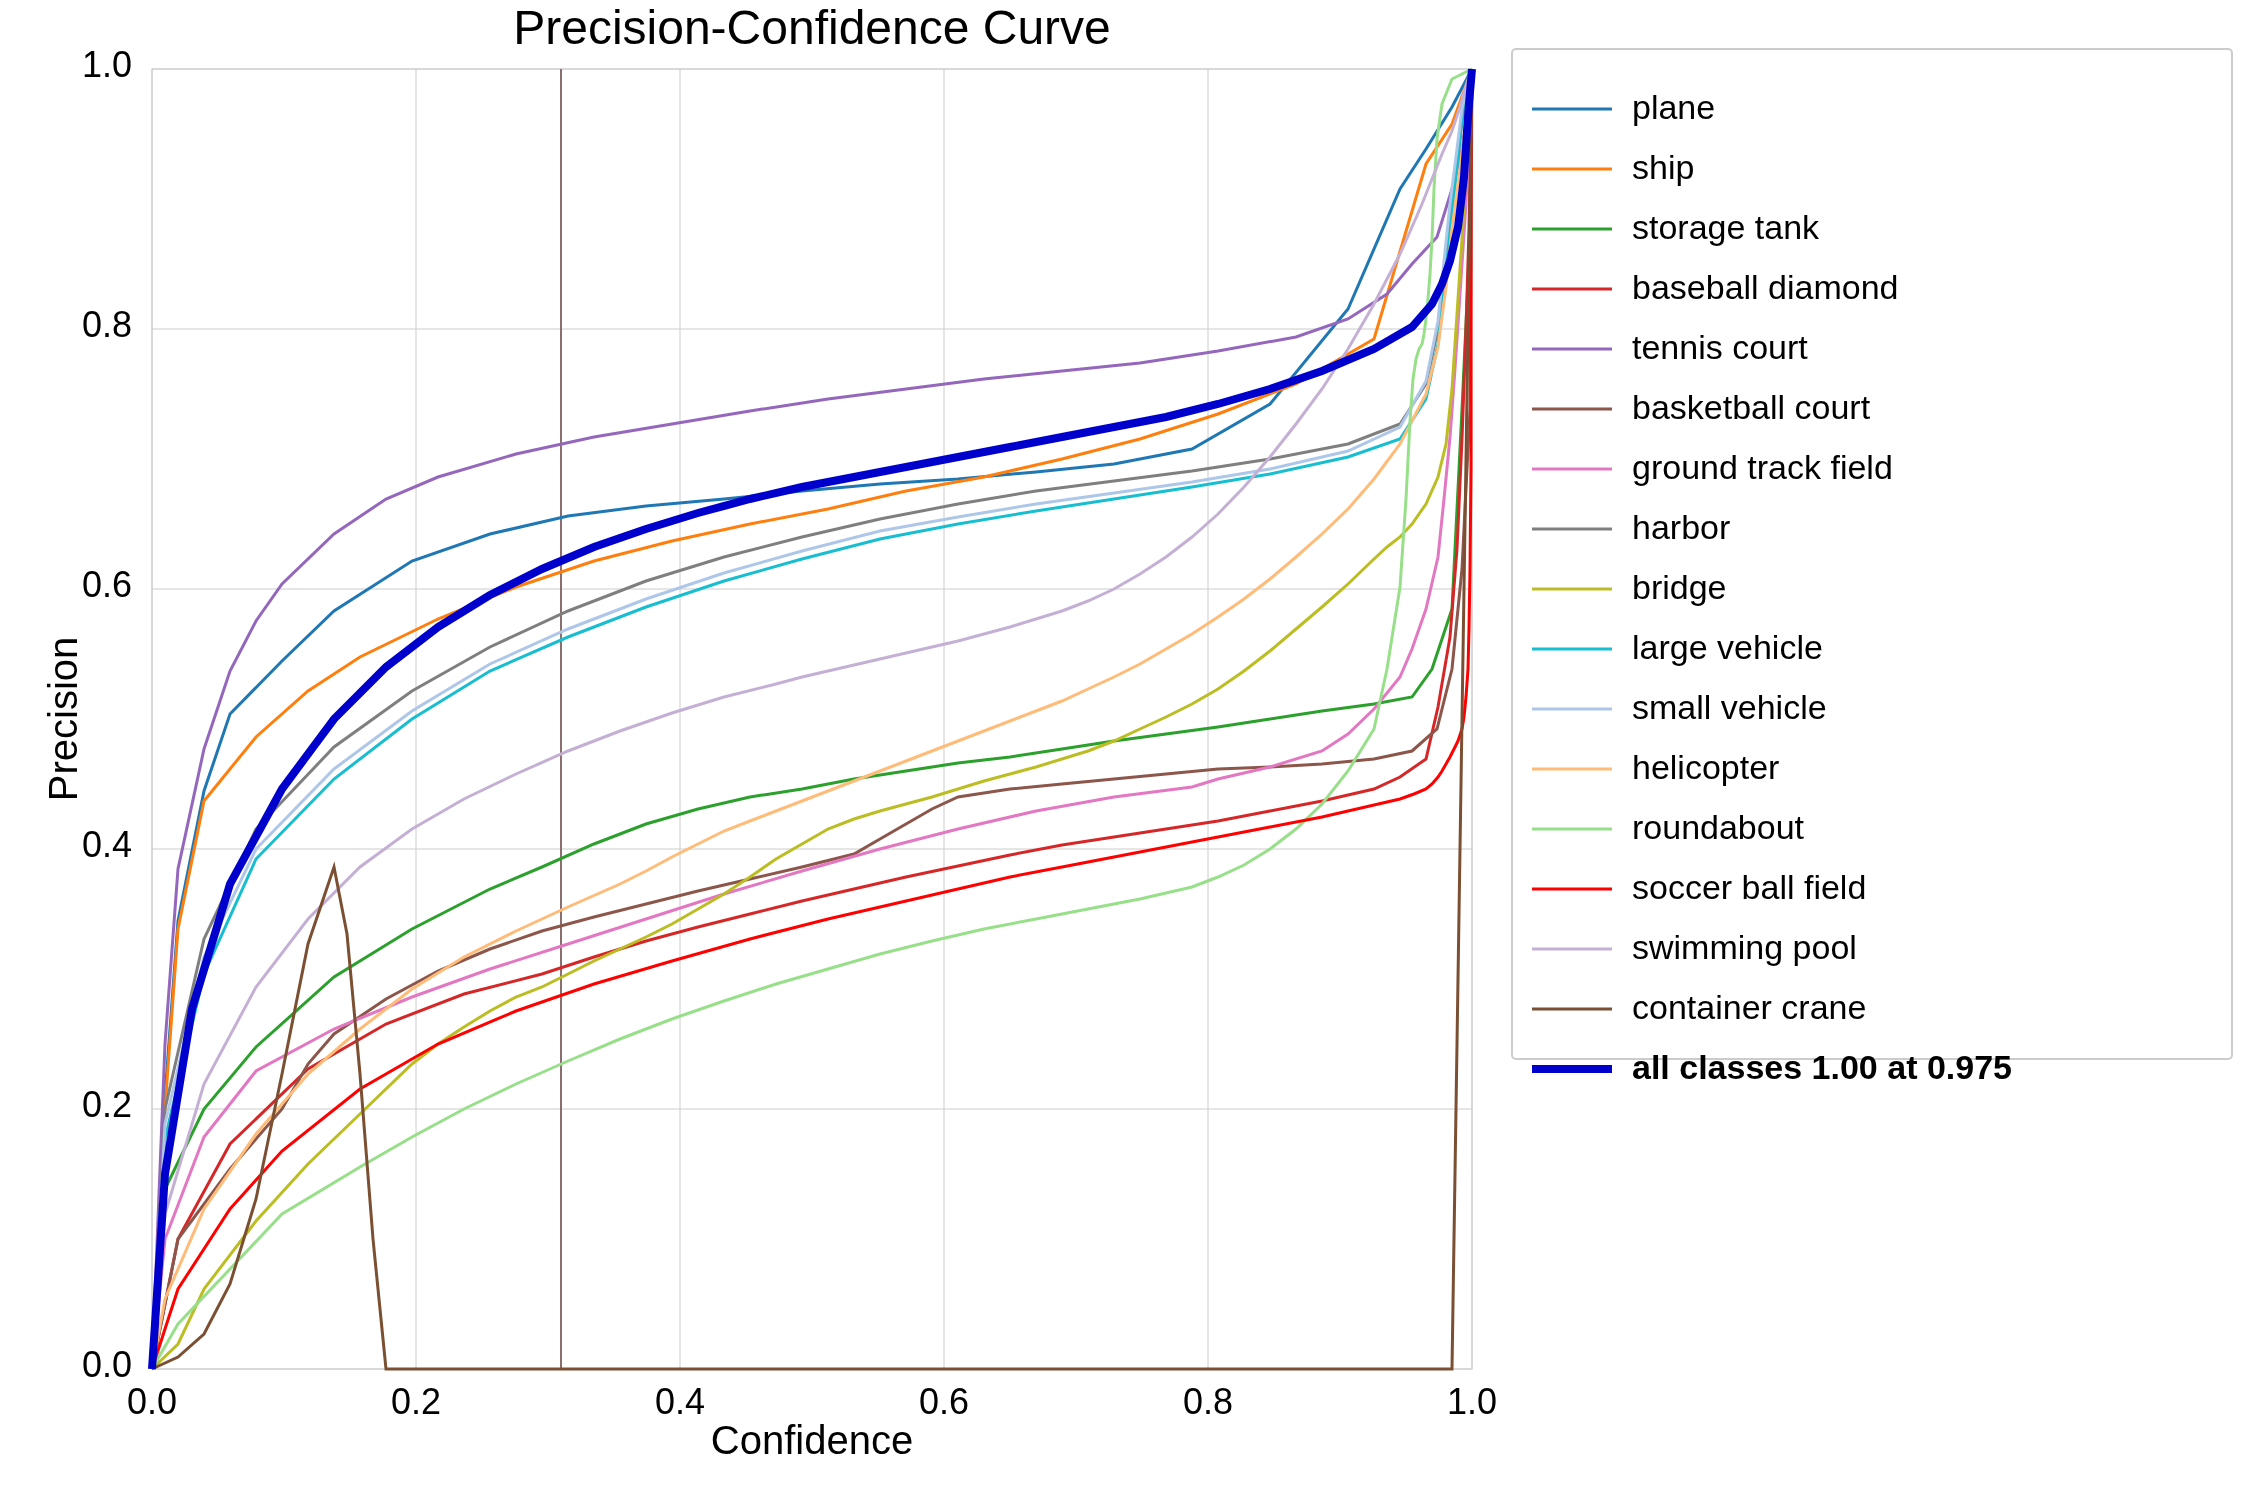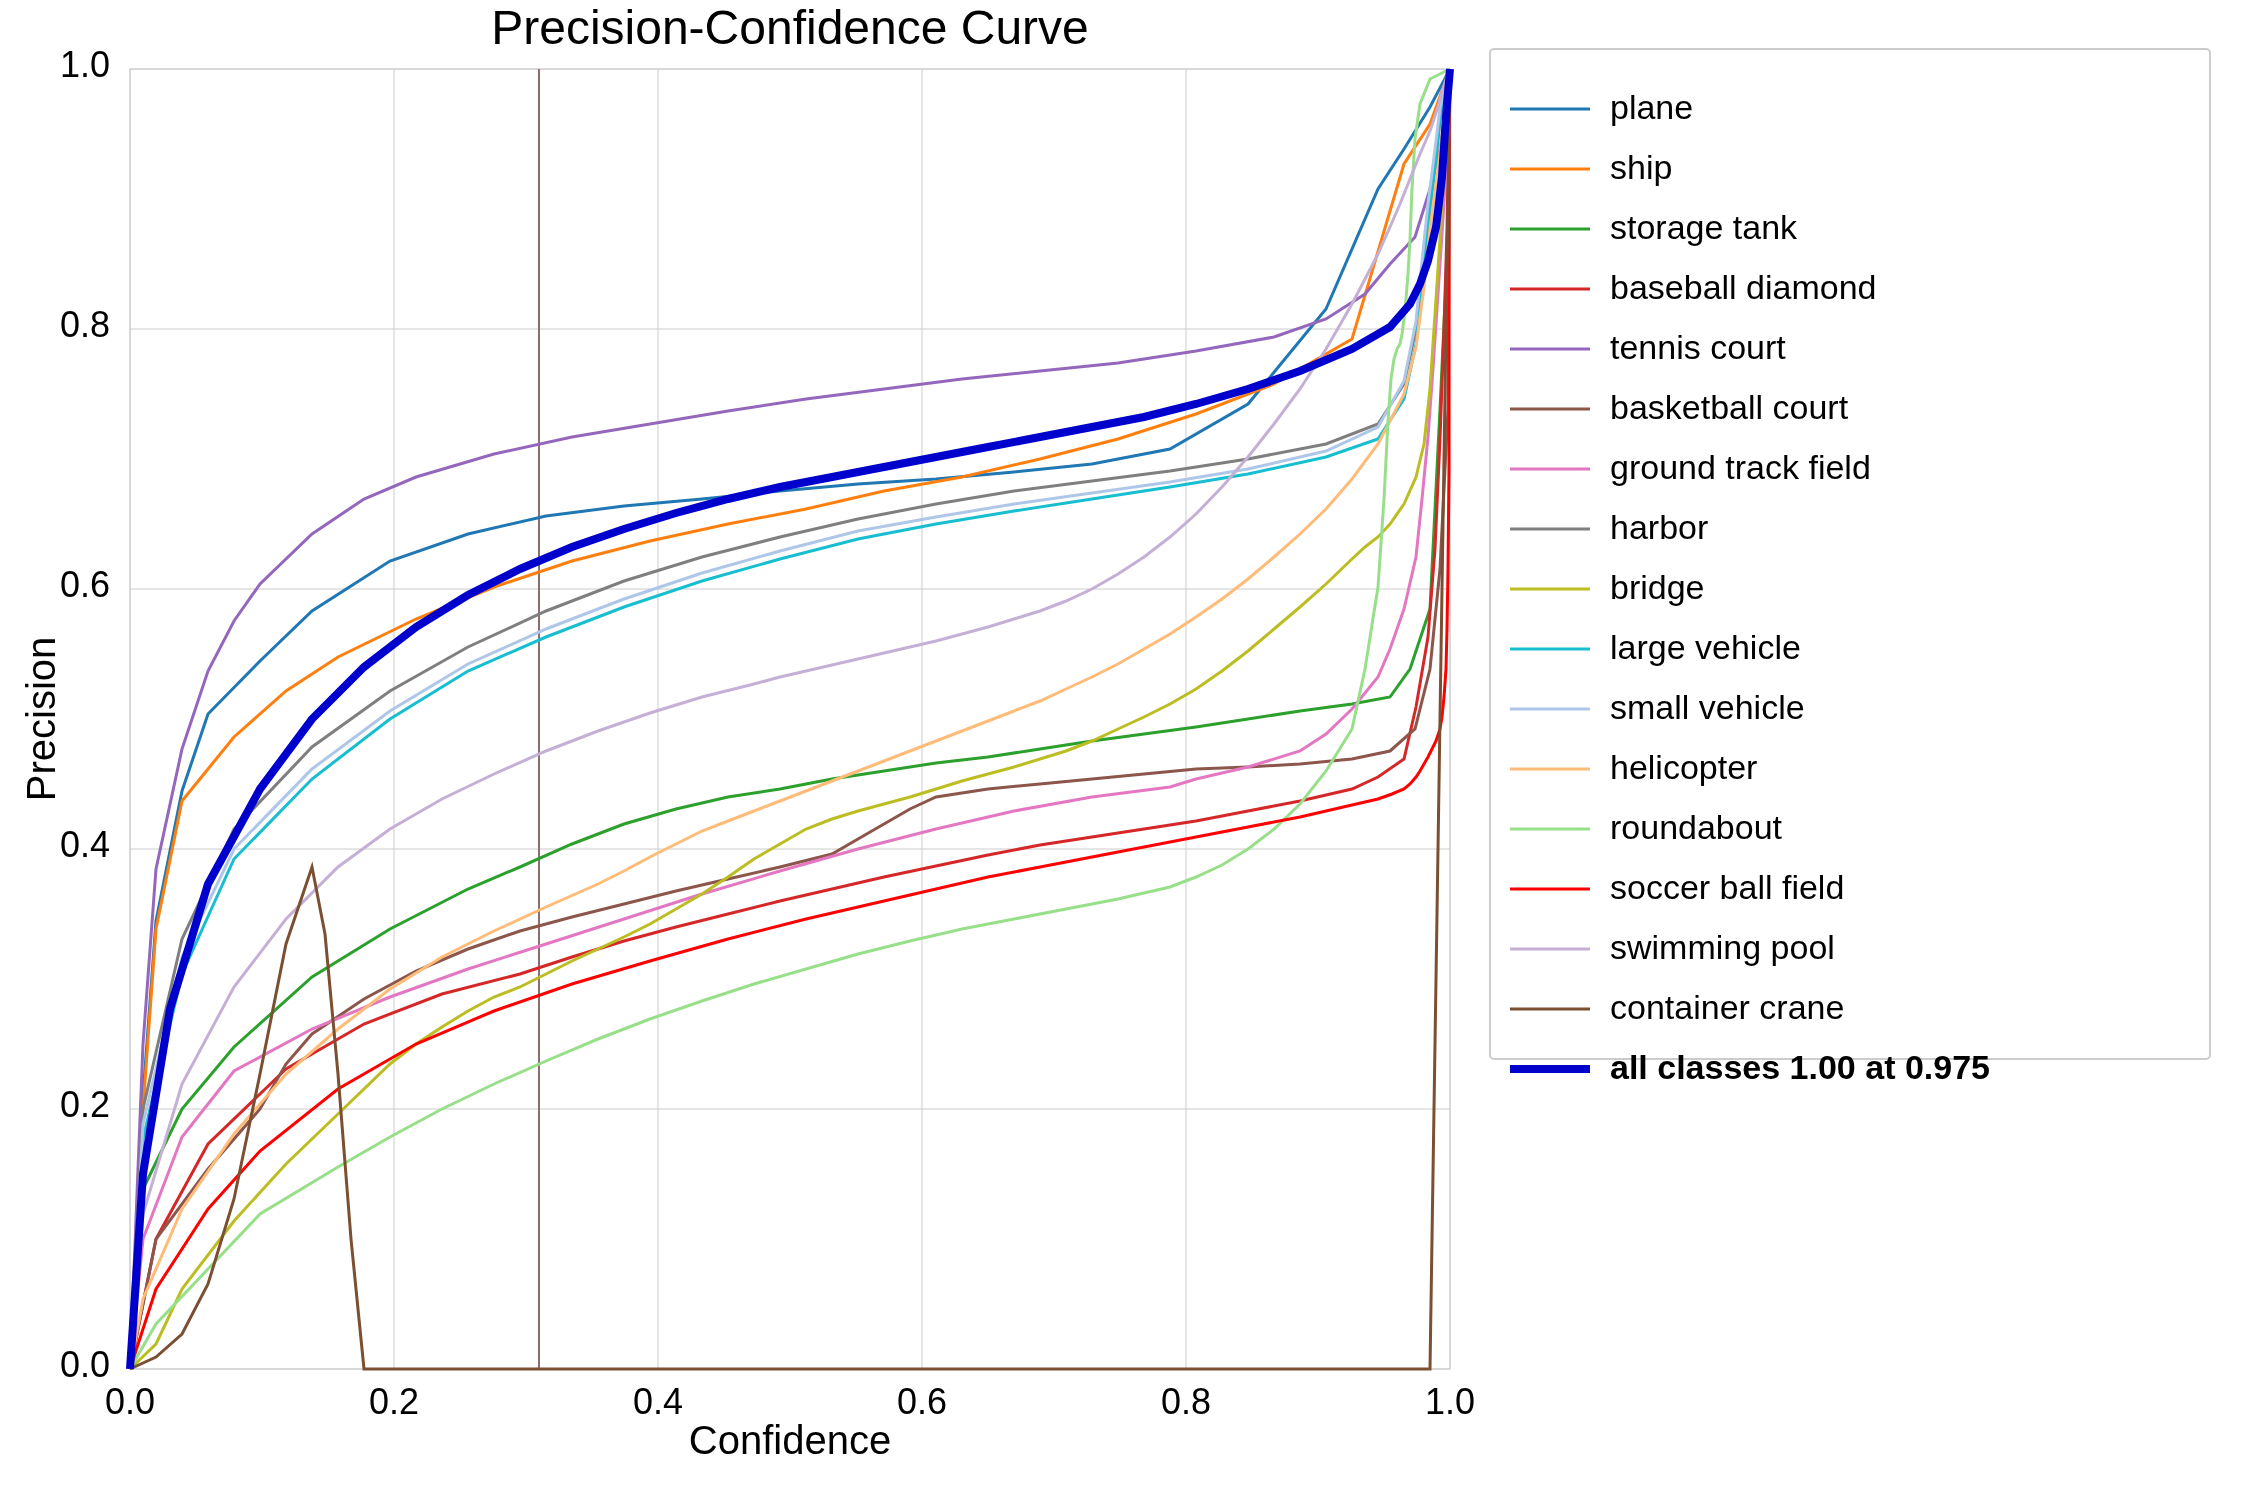--- a/index.html
+++ b/index.html
@@ -10,20 +10,21 @@
       height: 1500px;
       overflow: hidden;
     }
     .chart-container {
       width: 2250px;
       height: 1478px;
       position: relative;
       display: flex;
       align-items: center;
       justify-content: flex-end;
+      padding-left: 22px;
     }
     svg {
       width: 2250px;
       height: 1500px;
     }
   </style>
 </head>
 <body>
 
 <div class="chart-container">

